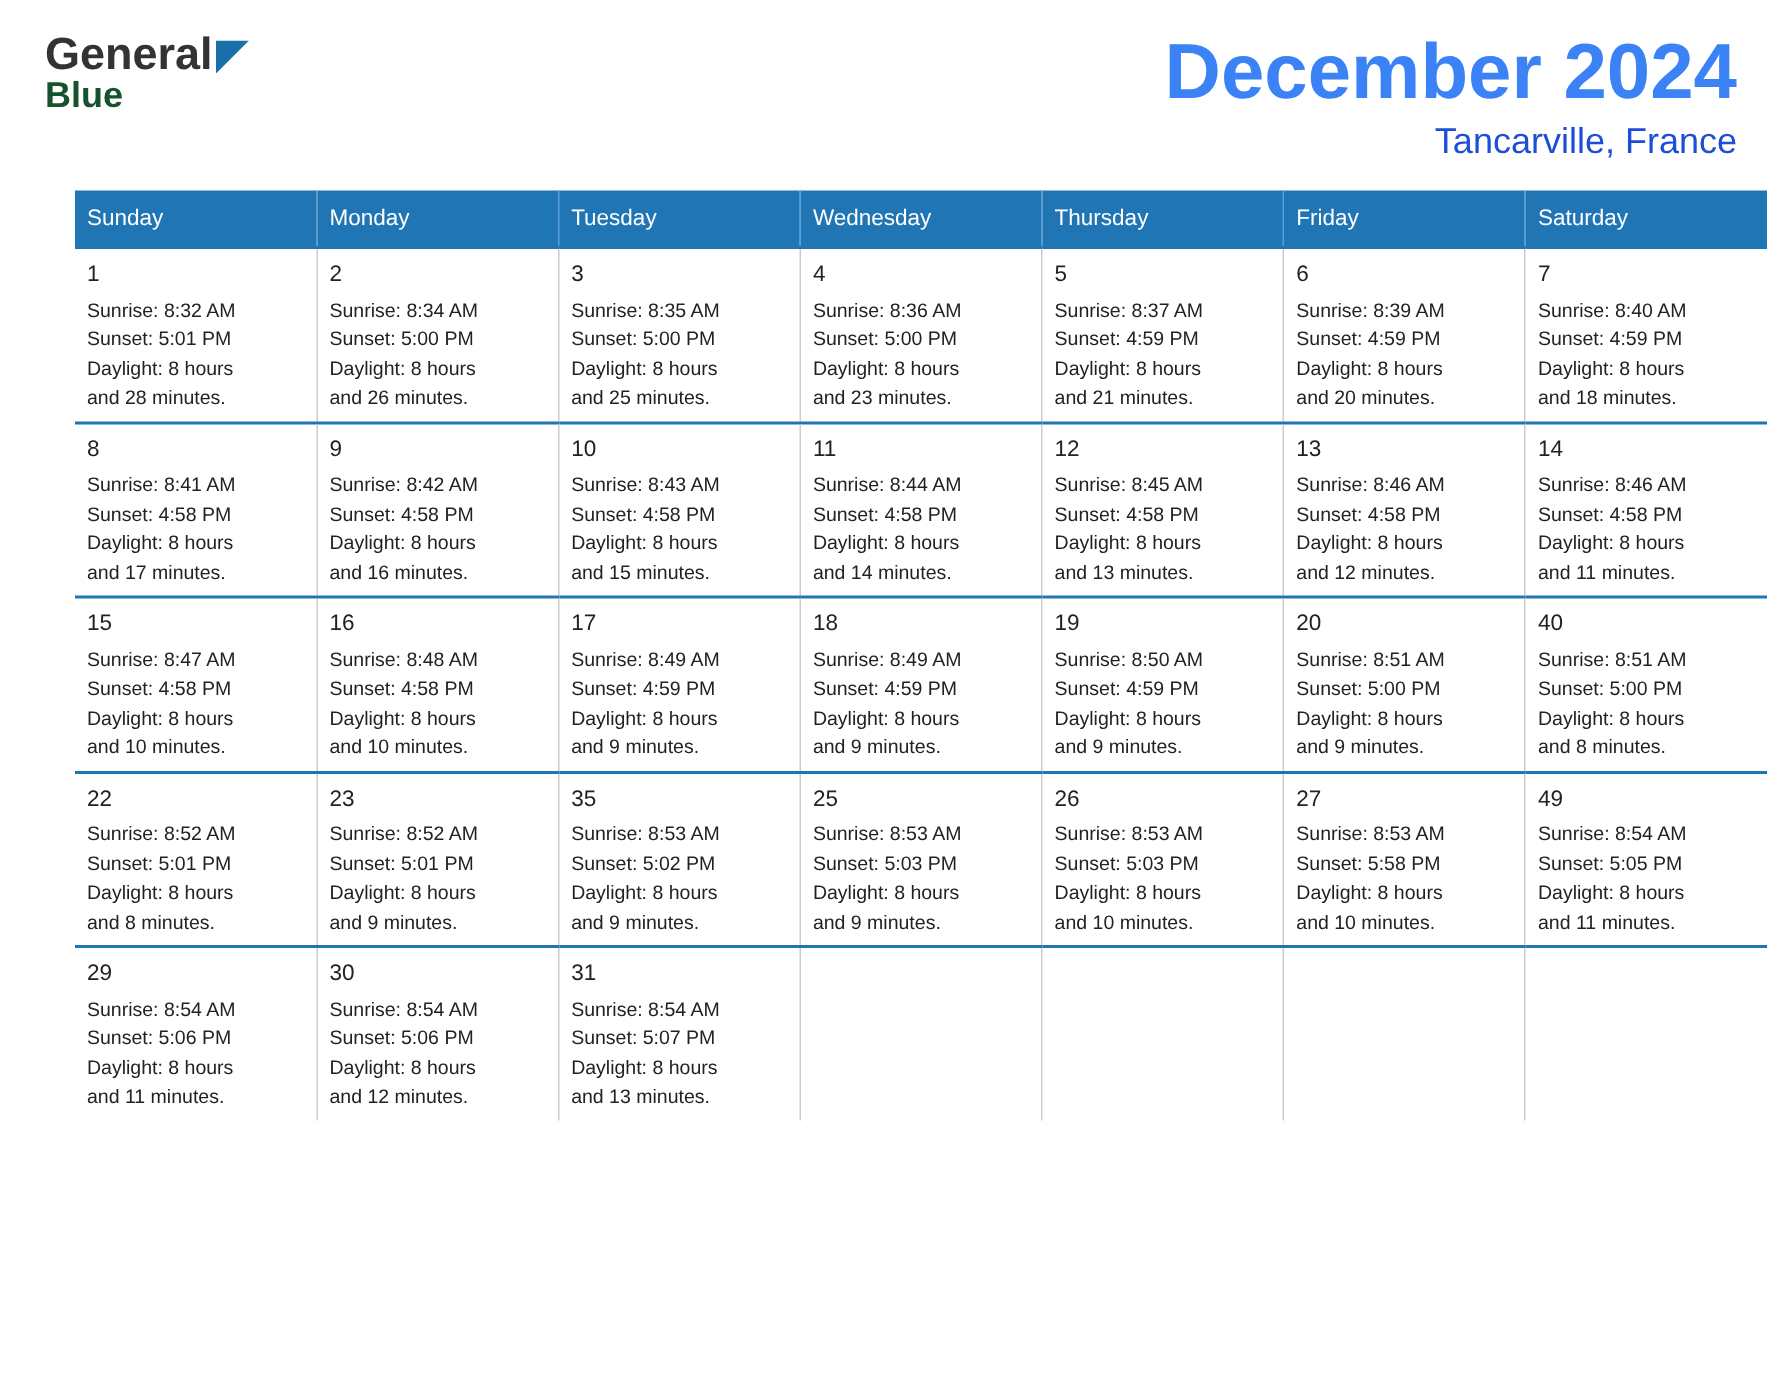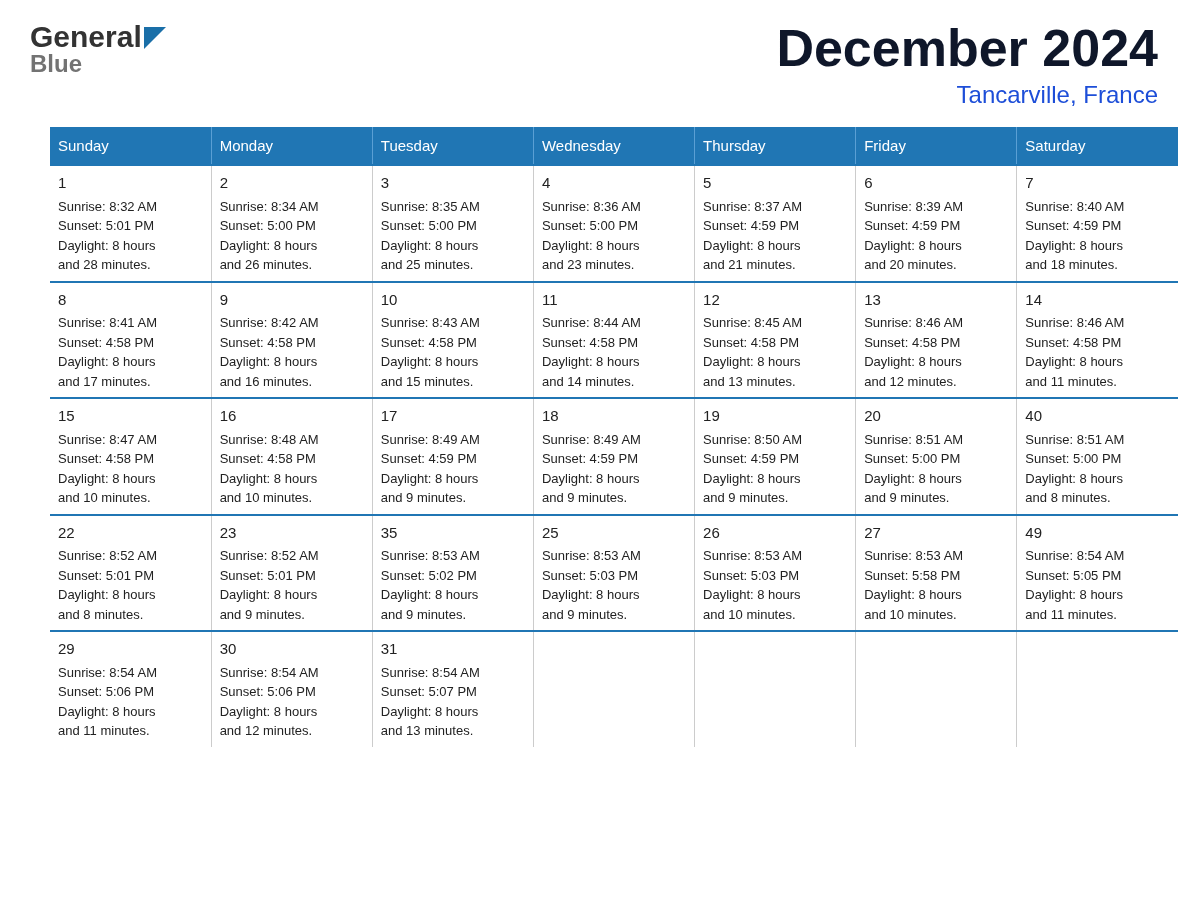--- a/index.html
+++ b/index.html
@@ -21,21 +21,21 @@
       display: flex;
       flex-direction: column;
       align-items: flex-start;
     }
     .title-block {
       text-align: right;
     }
     .title-block h1 {
       font-size: 52px;
       font-weight: bold;
-      color: #0f172a;
+      color: #3b82f6;
       line-height: 1.1;
     }
     .title-block h2 {
       font-size: 24px;
       font-weight: normal;
       color: #1d4ed8;
       margin-top: 4px;
     }
     table {
       width: 100%;
@@ -79,21 +79,21 @@
 <body>
 
 <div class="header">
   <div class="logo">
     <div style="display:flex;align-items:center;">
       <span style="font-size:30px;font-weight:bold;color:#333;">General</span>
       <svg width="22" height="22" viewBox="0 0 22 22" style="margin-left:2px;margin-top:2px;">
         <polygon points="0,0 22,0 0,22" fill="#1a6fa8"></polygon>
       </svg>
     </div>
-    <span style="font-size:24px;font-weight:bold;color:#737373;line-height:1;margin-top:-2px;">Blue</span>
+    <span style="font-size:24px;font-weight:bold;color:#14532d;line-height:1;margin-top:-2px;">Blue</span>
   </div>
   <div class="title-block">
     <h1>December 2024</h1>
     <h2>Tancarville, France</h2>
   </div>
 </div>
 
 <table>
   <thead>
     <tr>

